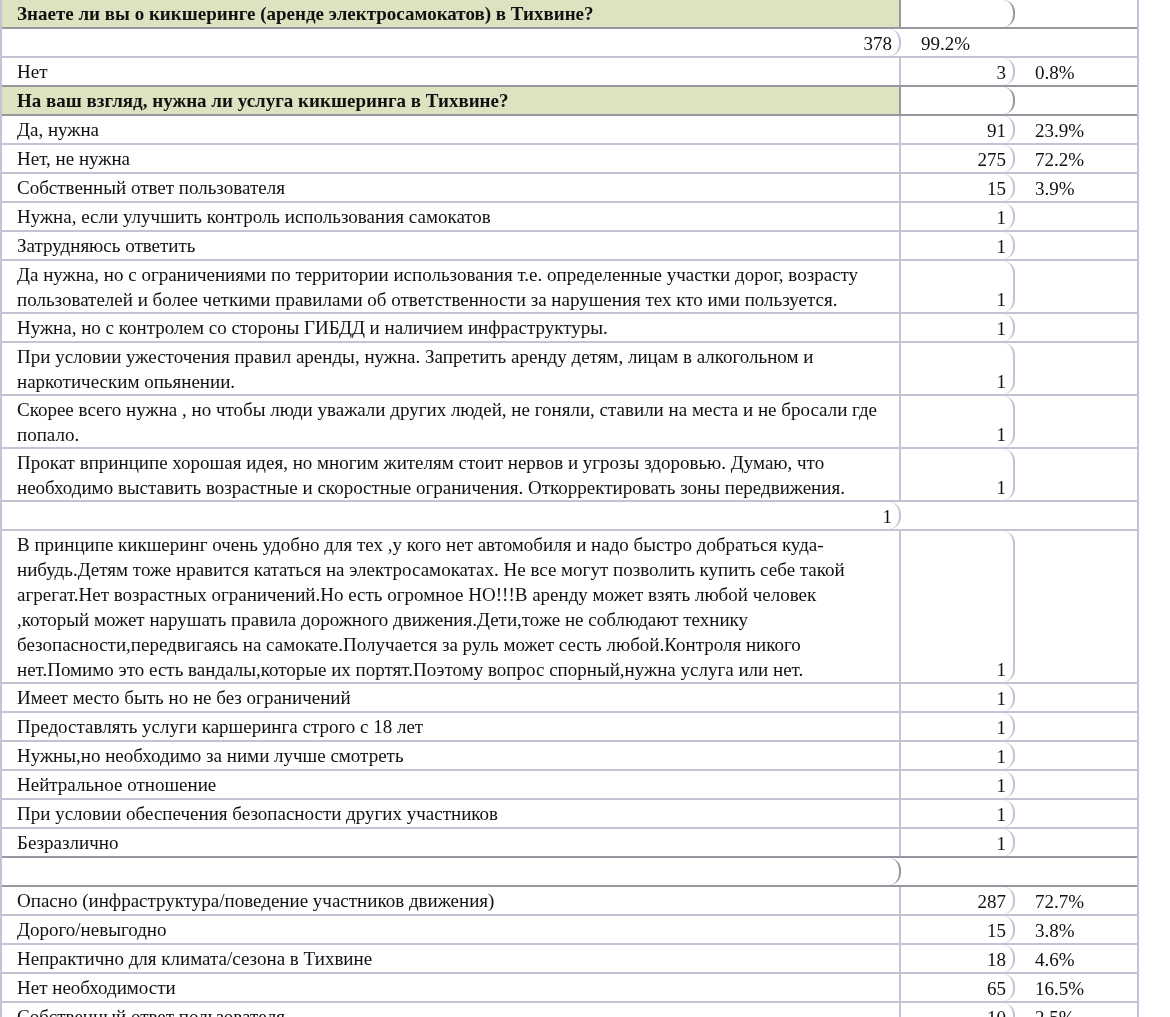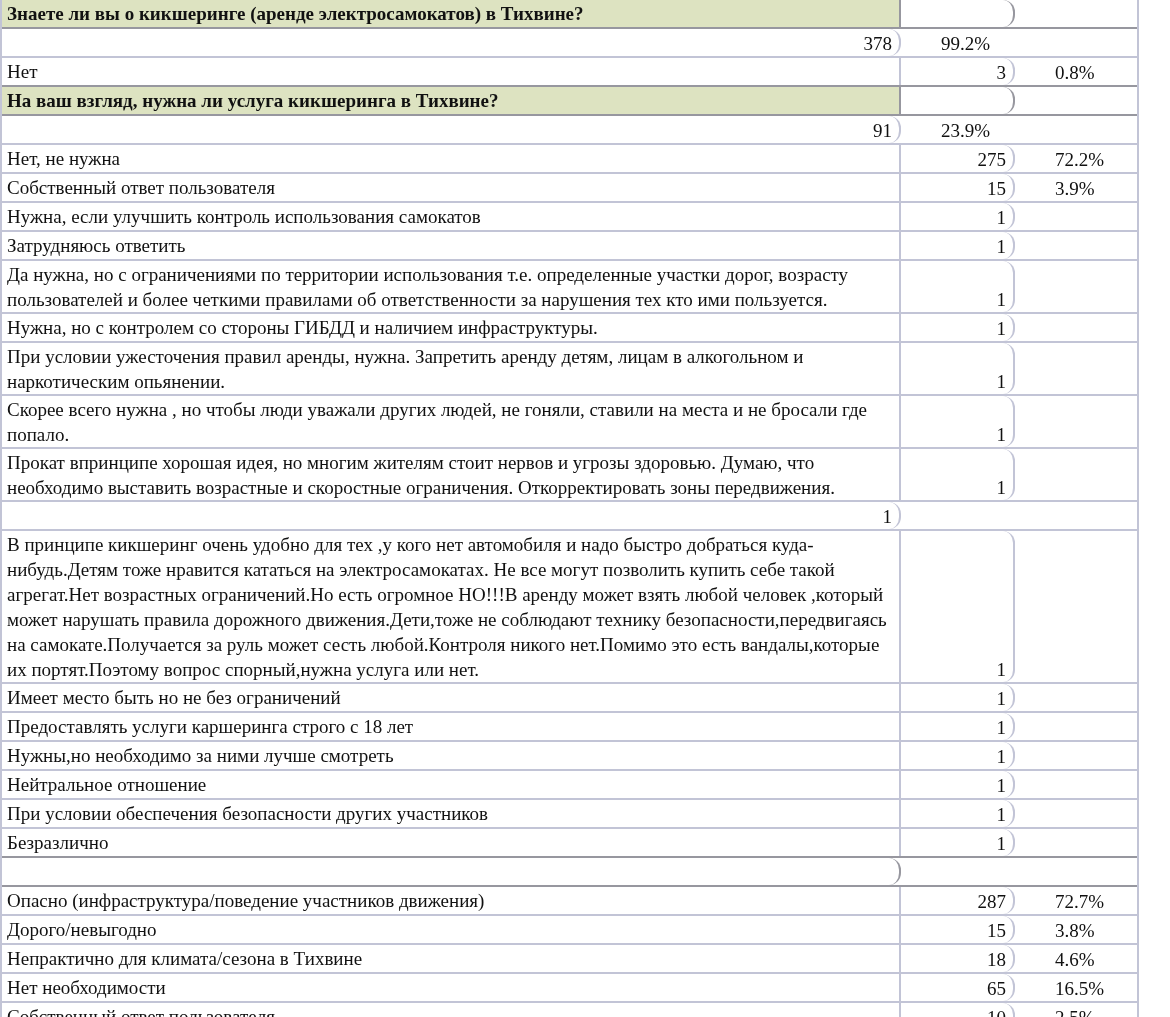--- a/index.html
+++ b/index.html
@@ -29,34 +29,33 @@
     border-bottom:2px solid var(--dark-border);
     margin-top:-2px;
   }
   .row.header:first-child{margin-top:0;border-top:none;}
   .cell{
     font-size:19px;line-height:25px;
     padding-top:1px;min-height:26px;
     box-sizing:content-box;
   }
   .cell.label{
-    padding-left:5px;padding-right:6px;
+    padding-left:15px;padding-right:6px;
     border-right:2px solid var(--light-border);
     word-wrap:break-word;
   }
   .cell.count{
     display:flex;align-items:flex-end;justify-content:flex-end;
     padding-right:7px;
     border-right:2px solid var(--light-border);
     border-radius:12px;
   }
   .cell.pct{
     display:flex;align-items:flex-end;justify-content:flex-start;
-    padding-left:12px;
-    margin-left:28px;
+    padding-left:20px;
   }
   .row.header .cell{border-right-color:var(--dark-border);}
   .row.header .cell.label{
     background:var(--header-bg);
     font-weight:bold;
   }
 </style>
 </head>
 <body>
 
@@ -74,20 +73,21 @@
       <div class="cell label">Нет</div>
       <div class="cell count">3</div>
       <div class="cell pct">0.8%</div>
     </div>
     <div class="row header">
       <div class="cell label">На ваш взгляд, нужна ли услуга кикшеринга в Тихвине?</div>
       <div class="cell count"></div>
       <div class="cell pct"></div>
     </div>
     <div class="row">
+      <div class="cell label">Да, нужна</div>
       <div class="cell count">91</div>
       <div class="cell pct">23.9%</div>
     </div>
     <div class="row">
       <div class="cell label">Нет, не нужна</div>
       <div class="cell count">275</div>
       <div class="cell pct">72.2%</div>
     </div>
     <div class="row">
       <div class="cell label">Собственный ответ пользователя</div>

